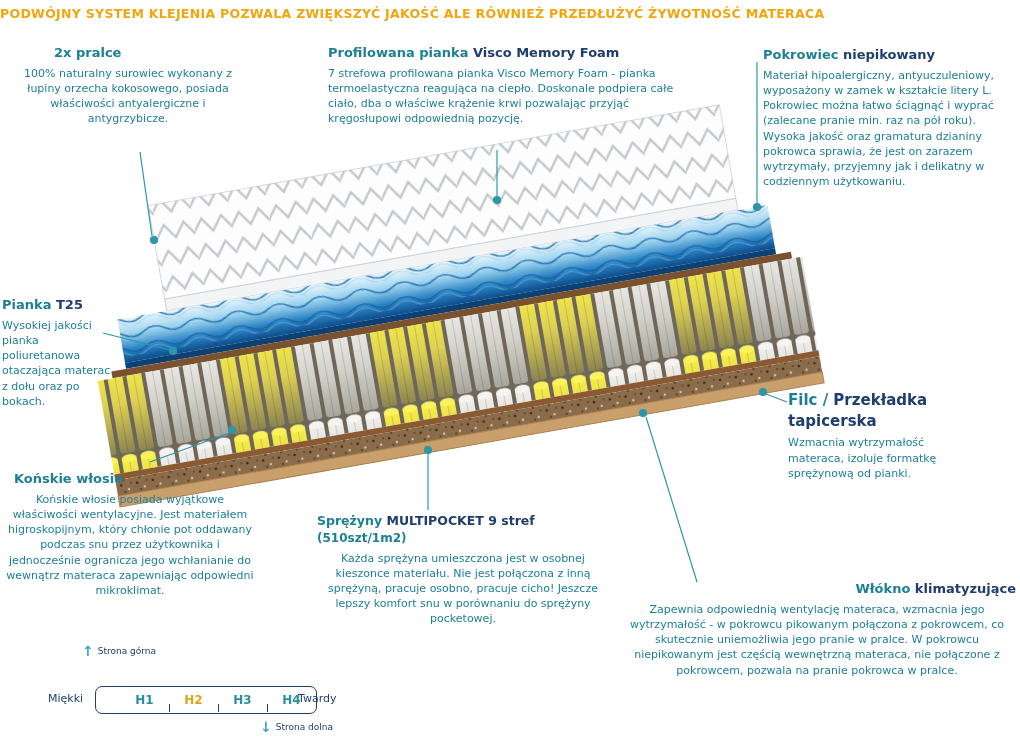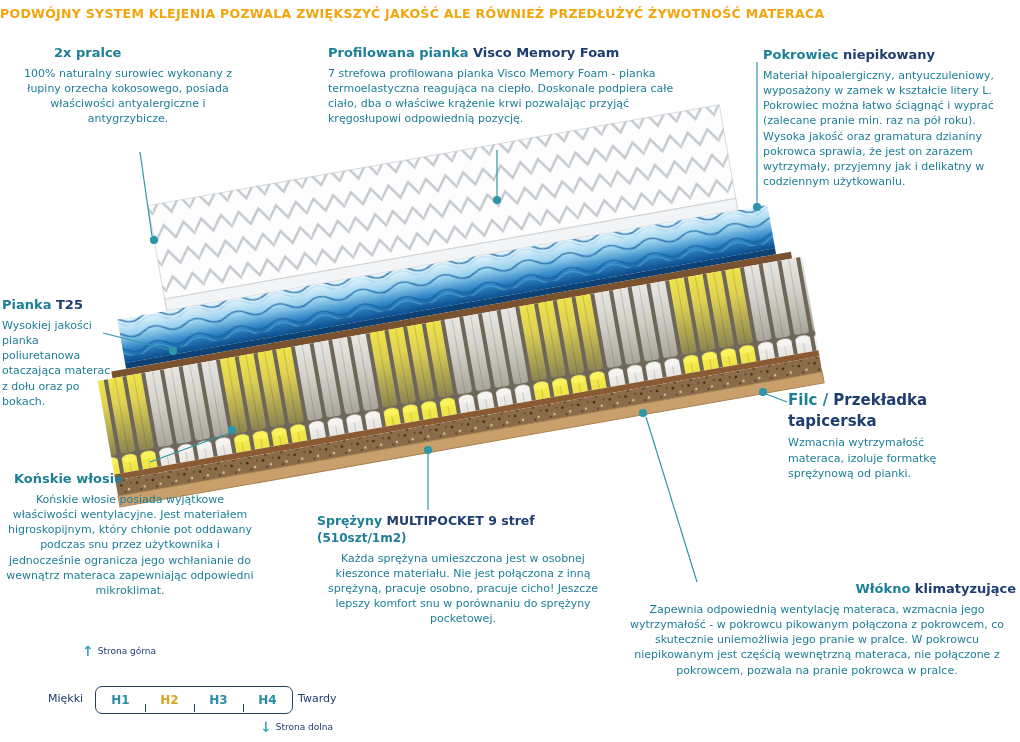--- a/index.html
+++ b/index.html
@@ -36,21 +36,21 @@
   .connectors { position:absolute; left:0; top:0; width:1020px; height:742px; pointer-events:none; }
 
   .sg-row, .sd-row { position:absolute; display:flex; align-items:center; gap:4px;
     color:#1e3d70; font-size:9px; }
   .sg-row { left:82px; top:644px; }
   .sd-row { left:260px; top:720px; }
   .arrow-glyph { color:#3aa7b8; font-size:14px; font-weight:bold; line-height:1; }
 
   .scale-box {
     position:absolute; left:95px; top:686px; width:196px; height:26px;
-    border:1.5px solid #1e3d70; border-radius:7px; display:flex; background:#fff;
+    border:1.5px solid #1e3d70; border-radius:7px; display:flex; background:#fff;padding-left:24px;
   }
   .scale-cell {
     flex:1; display:flex; align-items:center; justify-content:center;
     font-weight:bold; font-size:12px; color:#2a8fa3; position:relative; cursor:pointer;
   }
   .scale-cell.hl { color:#d9a521; }
   .tick { position:absolute; right:-0.5px; bottom:1px; width:1px; height:8px; background:#1e3d70; }
   .soft-label  { position:absolute; left:48px;  top:692px; font-size:11px; color:#1e3d70; }
   .hard-label  { position:absolute; left:298px; top:692px; font-size:11px; color:#1e3d70; }
 </style>

